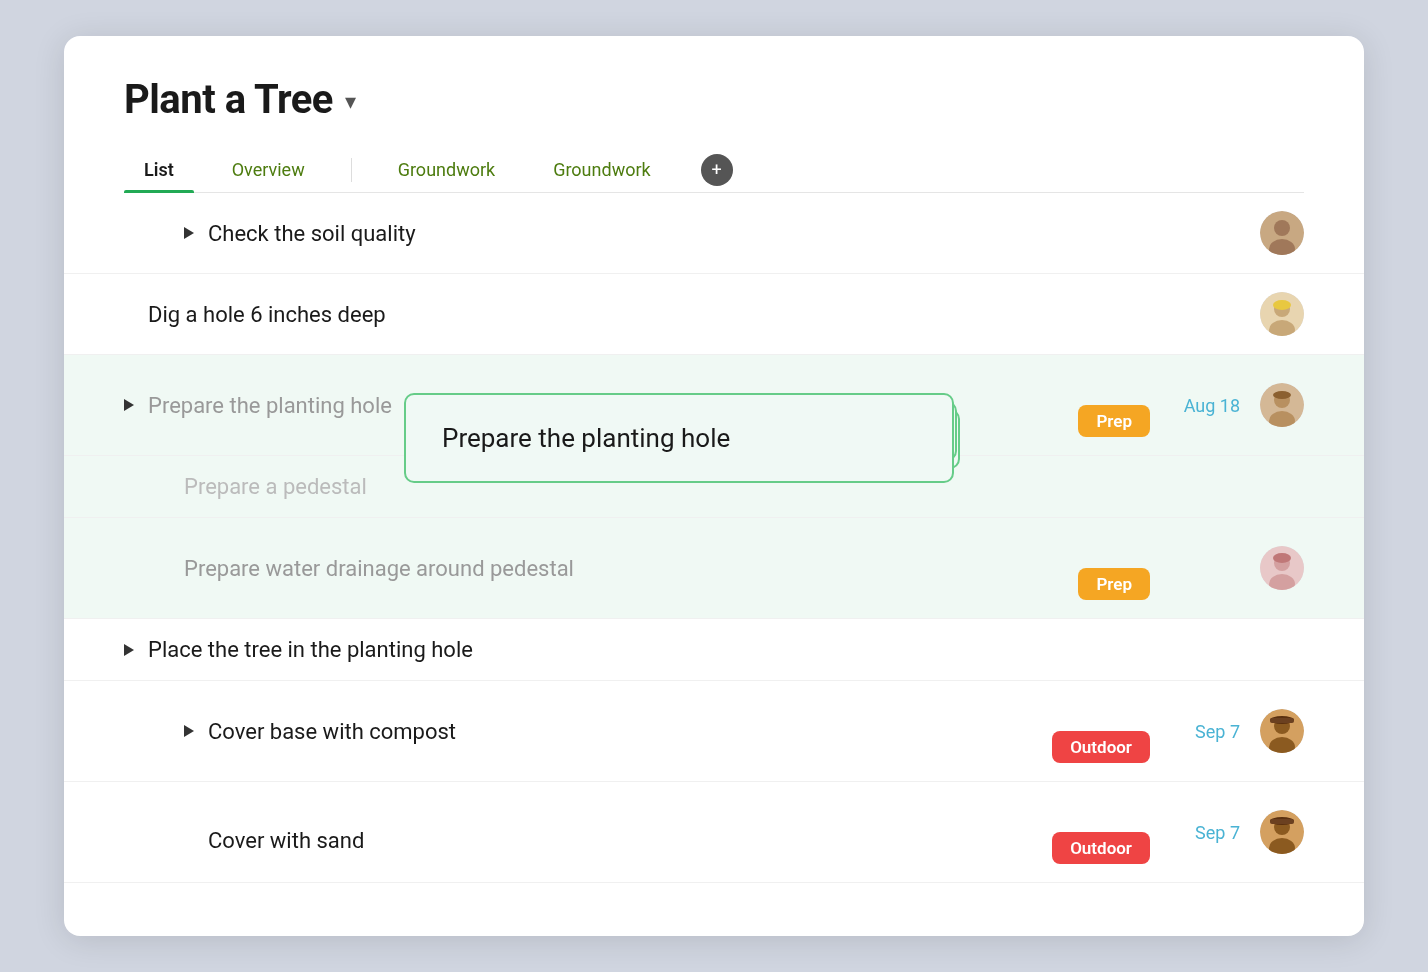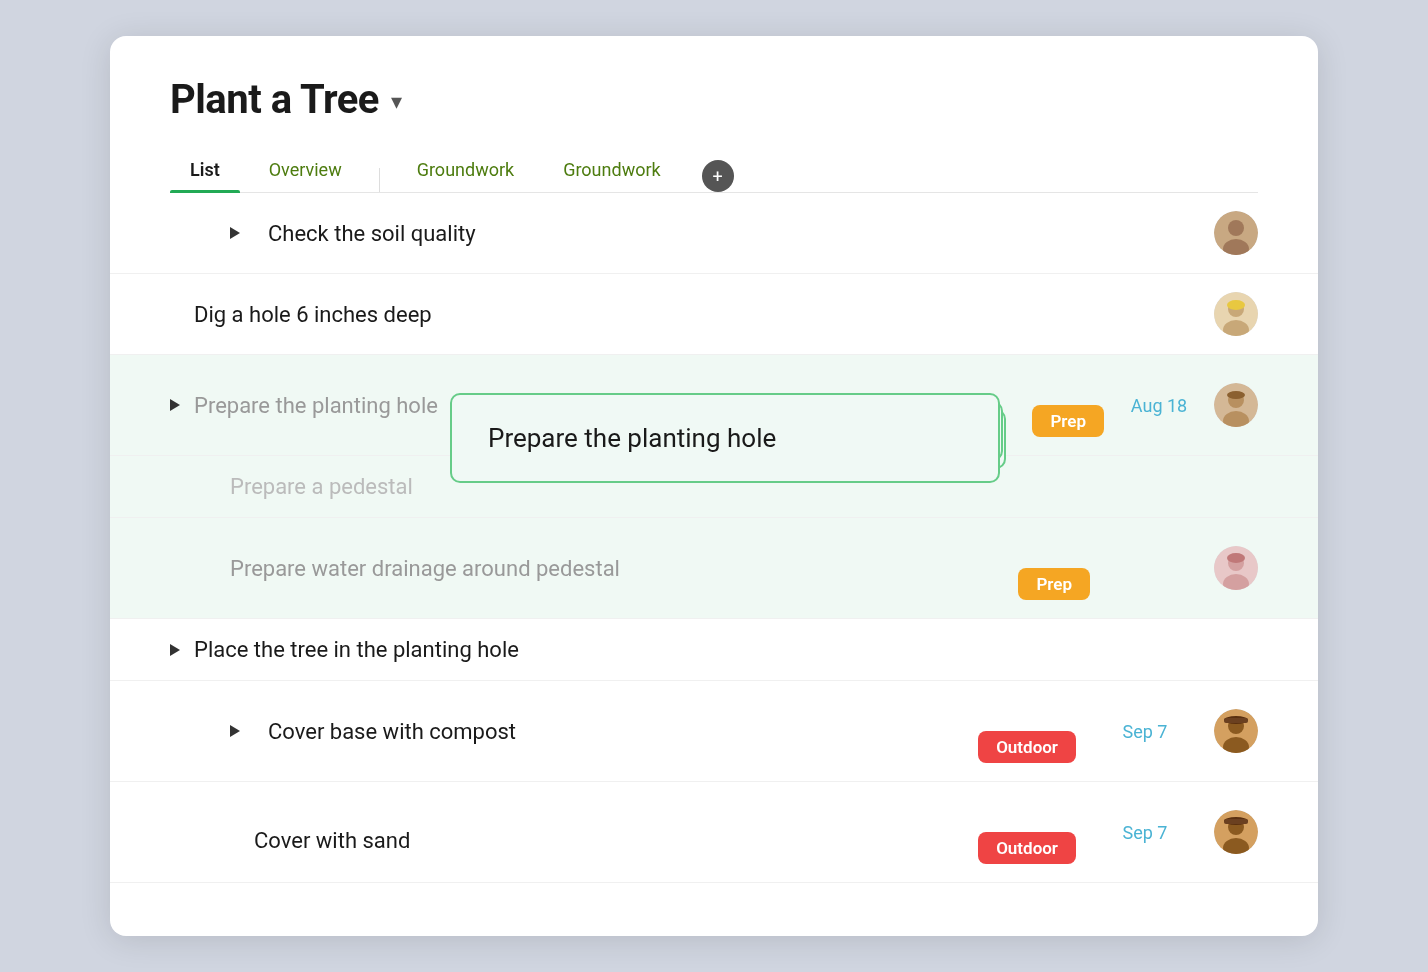--- a/index.html
+++ b/index.html
@@ -7,21 +7,21 @@
       background: #d0d5e0;
       display: flex;
       justify-content: center;
       align-items: center;
       min-height: 100vh;
       font-family: -apple-system, BlinkMacSystemFont, 'Segoe UI', Roboto, sans-serif;
     }
     .card {
       background: #ffffff;
       border-radius: 16px;
-      width: 1208px;
+      width: 1300px;
       min-height: 900px;
       box-shadow: 0 4px 32px rgba(0,0,0,0.12);
       padding: 0;
       overflow: hidden;
       position: relative;
     }
     .header {
       padding: 40px 60px 0 60px;
     }
     .title-row {
@@ -36,22 +36,22 @@
       color: #1a1a1a;
       letter-spacing: -0.5px;
     }
     .chevron-icon {
       color: #555;
       font-size: 22px;
       margin-top: 4px;
     }
     .tabs {
       display: flex;
-      align-items: flex-end;
-      gap: 9px;
+      align-items: center;
+      gap: 18px;
       border-bottom: 1px solid #e5e5e5;
     }
     .tab {
       padding: 12px 20px;
       font-size: 18px;
       color: #4d7c0f;
       cursor: pointer;
       position: relative;
       text-decoration: none;
     }
@@ -98,21 +98,20 @@
       align-items: center;
       padding: 18px 60px;
       border-bottom: 1px solid #f0f0f0;
       position: relative;
     }
     .list-item.highlighted {
       background: #f0f9f4;
     }
     .list-item-indent {
       padding-left: 120px;
-      gap: 14px;
     }
     .item-text {
       font-size: 22px;
       color: #1a1a1a;
       flex: 1;
     }
     .item-text.muted {
       color: #999;
     }
     .item-text.light {
@@ -142,21 +141,21 @@
     }
     .badge-outdoor {
       background: #ef4444;
     }
     .date {
       font-size: 18px;
       color: #4ab3d4;
       margin-right: 20px;
       flex-shrink: 0;
       min-width: 70px;
-      text-align: center;
+      text-align: right;
     }
     .avatar {
       width: 44px;
       height: 44px;
       border-radius: 50%;
       flex-shrink: 0;
       overflow: hidden;
       background: #ddd;
       display: flex;
       align-items: center;

